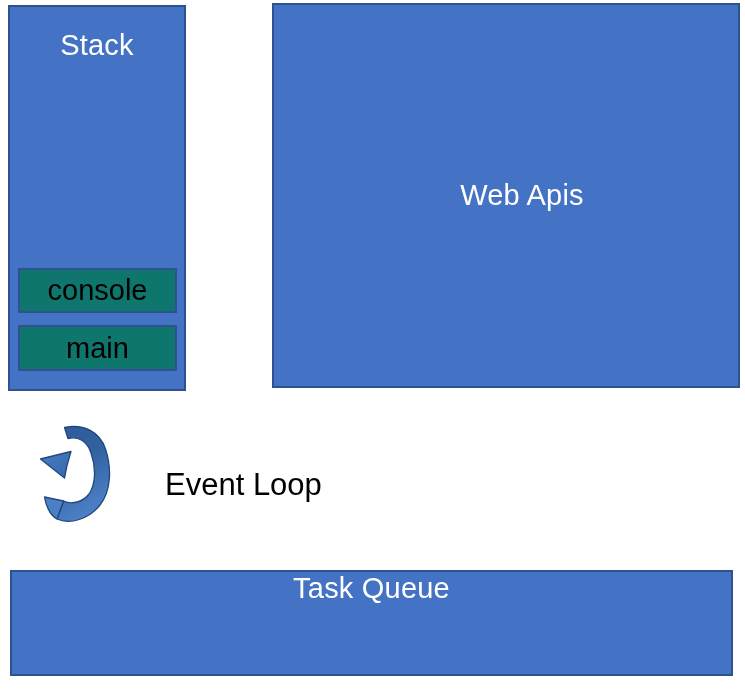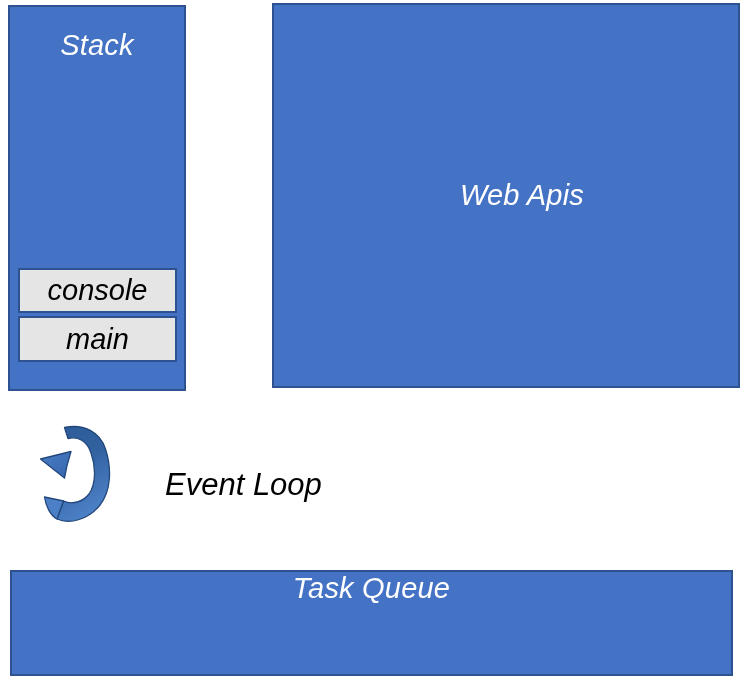--- a/index.html
+++ b/index.html
@@ -10,21 +10,20 @@
   }
   body {
     font-family: "Liberation Sans", sans-serif;
   }
   #canvas {
     position: relative;
     width: 745px;
     height: 690px;
     background: #ffffff;
     overflow: hidden;
-    font-style: italic;
   }
 
   
   .block {
     position: absolute;
     box-sizing: border-box;
     background: #4472C4;
     border: 2px solid #2E528F;
     display: flex;
     align-items: flex-start;
@@ -71,40 +70,40 @@
     align-items: flex-start;
   }
   #taskqueue-box .block-label {
     font-size: 29px;
   }
 
   
   .frame {
     position: absolute;
     box-sizing: border-box;
-    background: #e5e5e5;
+    background: #0f766e;
     border: 2px solid #2E528F;
     display: flex;
     align-items: center;
     justify-content: center;
   }
   .frame-label {
     color: #000000;
     font-size: 29px;
     white-space: nowrap;
   }
   #frame-console {
     left: 18px;
     top: 268px;
     width: 159px;
     height: 45px;
   }
   #frame-main {
     left: 18px;
-    top: 316px;
+    top: 325px;
     width: 159px;
     height: 46px;
   }
 
   
   #event-loop-group {
     position: absolute;
     left: 38px;
     top: 415px;
     width: 340px;

